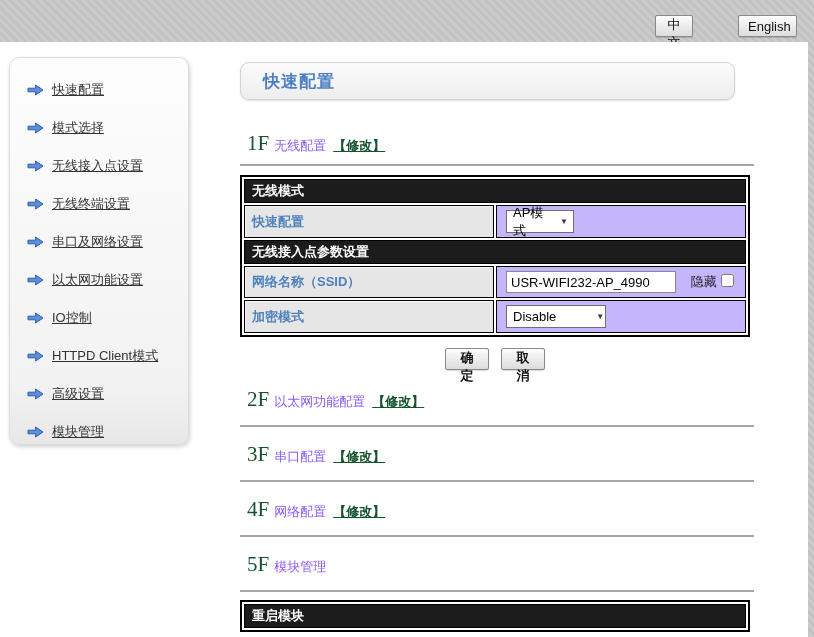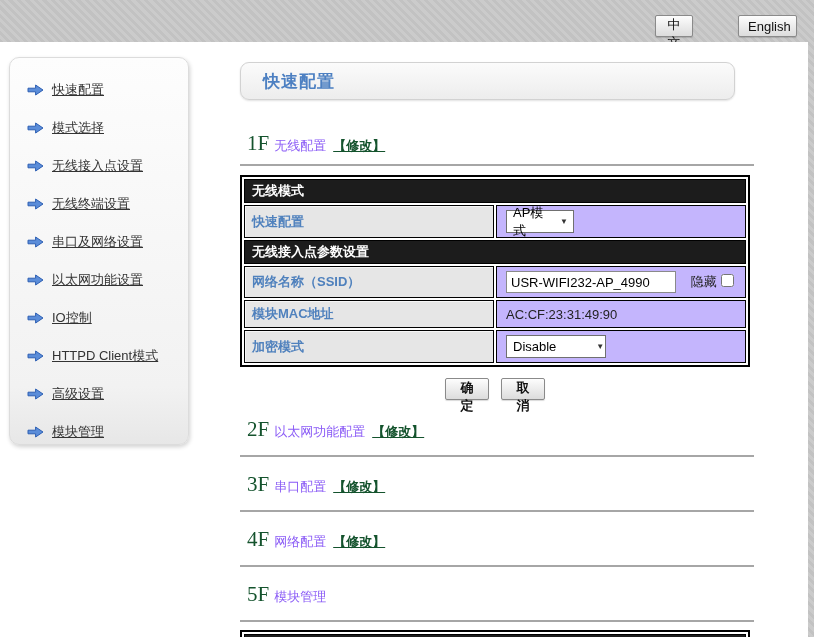--- a/index.html
+++ b/index.html
@@ -226,24 +226,20 @@
             <td class="th" colspan="2">无线接入点参数设置</td>
           </tr>
       <tr class="row-ssid">
         <td class="lab">网络名称（SSID）</td>
         <td class="val">
           <input class="txt-input" type="text" value="USR-WIFI232-AP_4990" style="">
           <span class="hide-wrap">隐藏</span><input type="checkbox" class="hide-cb" style="">
         </td>
       </tr>
       <tr class="row-std">
-        <td class="lab">模块MAC地址</td>
-        <td class="val">AC:CF:23:31:49:90</td>
-      </tr>
-      <tr class="row-std">
         <td class="lab">加密模式</td>
         <td class="val">
           <span class="sel sel-enc">
             <span>Disable</span>
             <span class="caret">▼</span>
           </span>
         </td>
       </tr>
     </tbody>
       </table>

